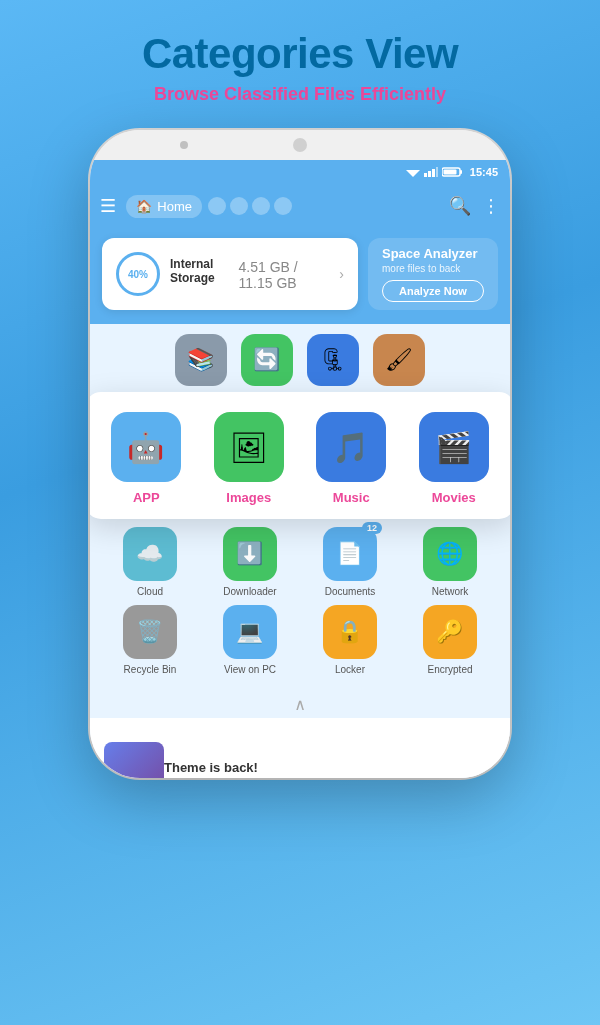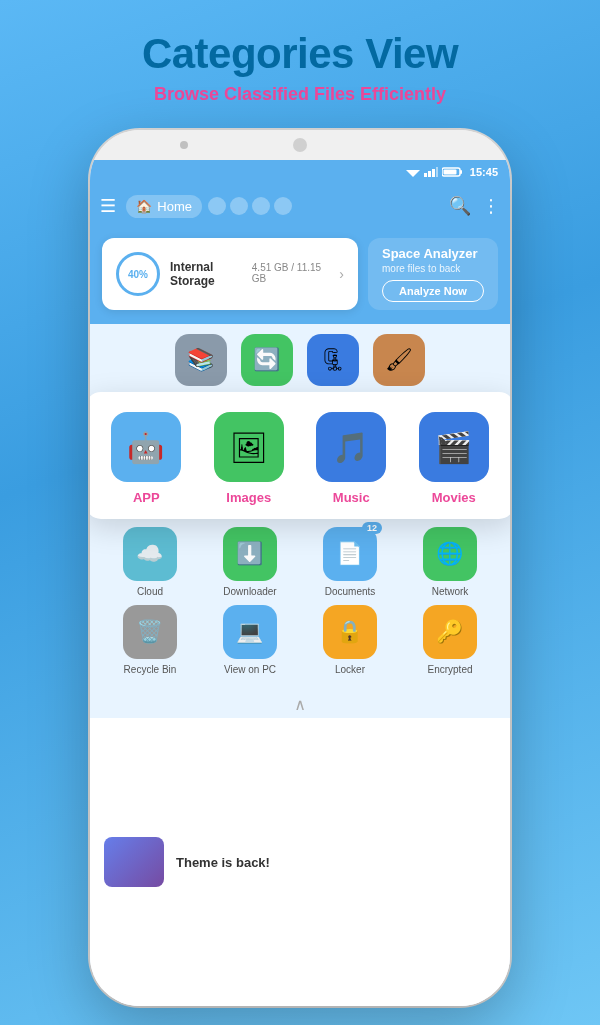--- a/index.html
+++ b/index.html
@@ -32,21 +32,21 @@
 
     
     .phone-wrapper {
       display: flex;
       justify-content: center;
       position: relative;
       margin-top: 10px;
     }
     .phone {
       width: 420px;
-      height: 876px;
+      height: 648px;
       background: #f0f0f0;
       border-radius: 50px;
       box-shadow: 0 20px 60px rgba(0,0,0,0.25), 0 0 0 2px #ddd;
       overflow: hidden;
       position: relative;
       display: flex;
       flex-direction: column;
     }
     .phone-top-bar {
       height: 30px;
@@ -193,21 +193,21 @@
     .storage-info {
       display: flex;
       flex-direction: row;
     }
     .storage-title {
       font-size: 12px;
       font-weight: 700;
       color: #333;
     }
     .storage-size {
-      font-size: 10px;
+      font-size: 14px;
       color: #888;
       margin-top: 2px;
     }
     .storage-arrow {
       color: #aaa;
       font-size: 14px;
       margin-left: auto;
     }
     .analyzer-card {
       background: rgba(255,255,255,0.15);
@@ -353,24 +353,24 @@
       background: #e8f4ff;
     }
     .chevron-up {
       color: #aaa;
       font-size: 16px;
     }
 
     
     .bottom-banner {
       background: white;
-      padding: 18px 14px;
-      display: flex;
-      align-items: center;
-      gap: 12px;
+      padding: 24px 14px;
+      display: flex;
+      align-items: center;
+      gap: 0;
       flex: 1;
     }
     .banner-thumb {
       width: 60px;
       height: 50px;
       background: linear-gradient(135deg, #667eea, #764ba2);
       border-radius: 8px;
       flex-shrink: 0;
     }
     .banner-text {

